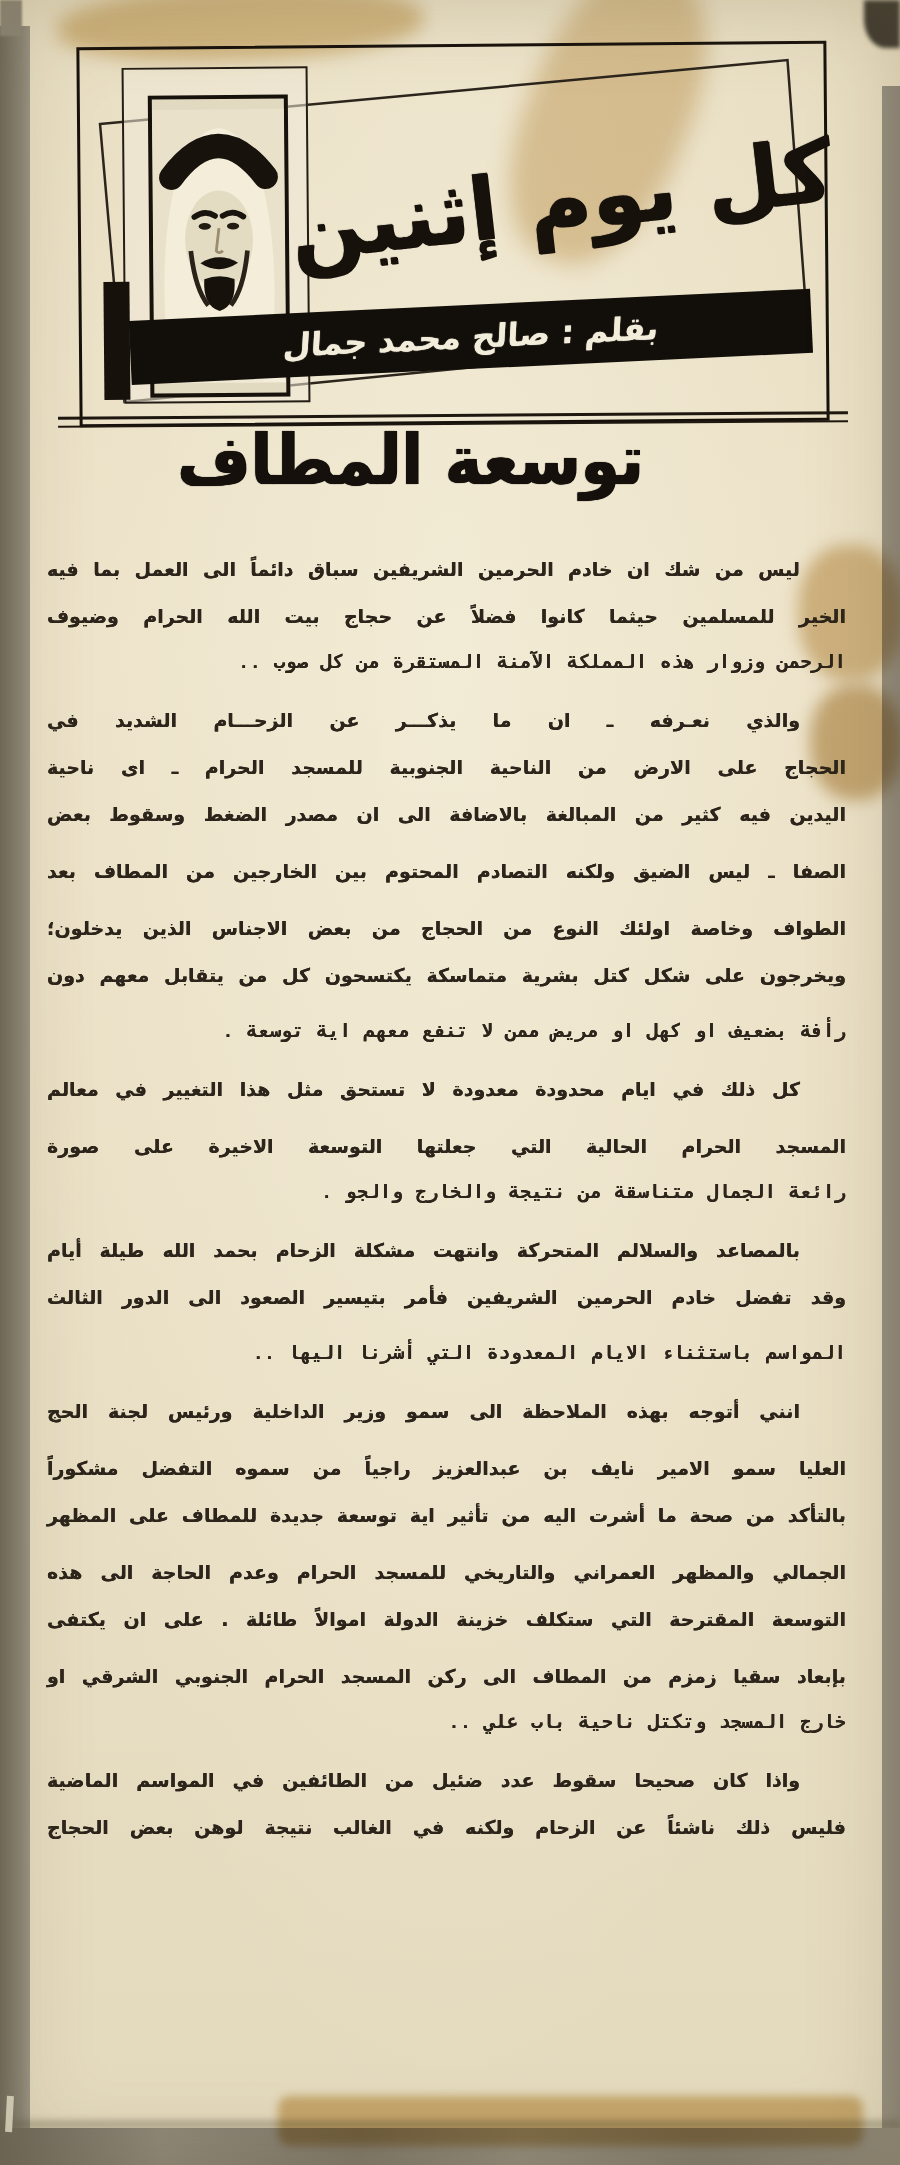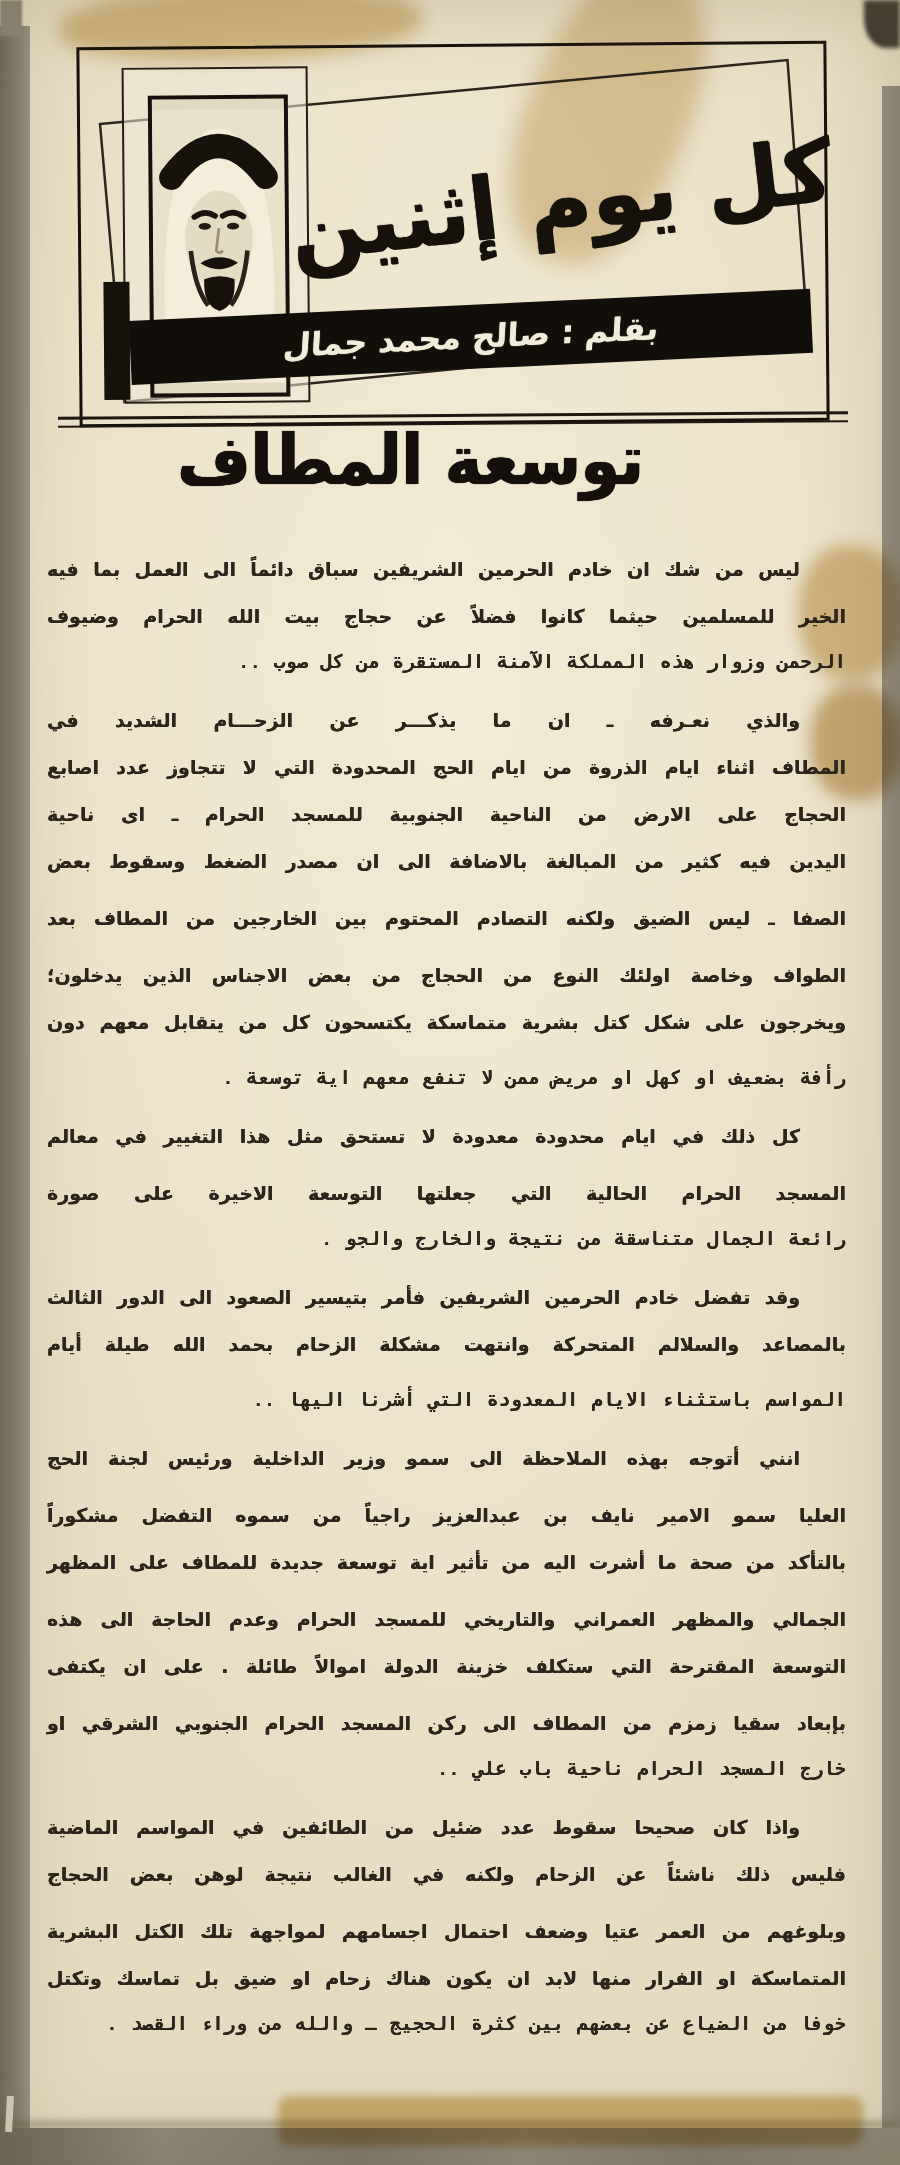--- a/index.html
+++ b/index.html
@@ -115,21 +115,20 @@
   <h1 class="headline">توسعة المطاف</h1>
 
   <div class="article">
       <div class="para indent">
         <div class="pline">ليس من شك ان خادم الحرمين الشريفين سباق دائماً الى العمل بما فيه</div>
         <div class="pline">الخير للمسلمين حيثما كانوا فضلاً عن حجاج بيت الله الحرام وضيوف</div>
         <div class="pline end">الرحمن وزوار هذه المملكة الآمنة المستقرة من كل صوب ..</div>
       </div>
       <div class="para indent">
         <div class="pline">والذي نعـرفه ـ ان ما يذكـــر عن الزحـــام الشديد في</div>
-        <div class="pline">المطاف اثناء ايام الذروة من ايام الحج المحدودة التي لا تتجاوز عدد اصابع</div>
         <div class="pline">الحجاج على الارض من الناحية الجنوبية للمسجد الحرام ـ اى ناحية</div>
         <div class="pline">اليدين فيه كثير من المبالغة بالاضافة الى ان مصدر الضغط وسقوط بعض</div>
       </div>
       <div class="para">
         <div class="pline">الصفا ـ ليس الضيق ولكنه التصادم المحتوم بين الخارجين من المطاف بعد</div>
       </div>
       <div class="para">
         <div class="pline">الطواف وخاصة اولئك النوع من الحجاج من بعض الاجناس الذين يدخلون؛</div>
         <div class="pline">ويخرجون على شكل كتل بشرية متماسكة يكتسحون كل من يتقابل معهم دون</div>
       </div>
@@ -137,45 +136,40 @@
         <div class="pline end">رأفة بضعيف او كهل او مريض ممن لا تنفع معهم اية توسعة .</div>
       </div>
       <div class="para indent">
         <div class="pline">كل ذلك في ايام محدودة معدودة لا تستحق مثل هذا التغيير في معالم</div>
       </div>
       <div class="para">
         <div class="pline">المسجد الحرام الحالية التي جعلتها التوسعة الاخيرة على صورة</div>
         <div class="pline end">رائعة الجمال متناسقة من نتيجة والخارج والجو .</div>
       </div>
       <div class="para indent">
+        <div class="pline">بالمصاعد والسلالم المتحركة وانتهت مشكلة الزحام بحمد الله طيلة أيام</div>
         <div class="pline">وقد تفضل خادم الحرمين الشريفين فأمر بتيسير الصعود الى الدور الثالث</div>
-        <div class="pline">بالمصاعد والسلالم المتحركة وانتهت مشكلة الزحام بحمد الله طيلة أيام</div>
       </div>
       <div class="para">
         <div class="pline end">المواسم باستثناء الايام المعدودة التي أشرنا اليها ..</div>
       </div>
       <div class="para indent">
         <div class="pline">انني أتوجه بهذه الملاحظة الى سمو وزير الداخلية ورئيس لجنة الحج</div>
       </div>
       <div class="para">
         <div class="pline">العليا سمو الامير نايف بن عبدالعزيز راجياً من سموه التفضل مشكوراً</div>
         <div class="pline">بالتأكد من صحة ما أشرت اليه من تأثير اية توسعة جديدة للمطاف على المظهر</div>
       </div>
       <div class="para">
         <div class="pline">الجمالي والمظهر العمراني والتاريخي للمسجد الحرام وعدم الحاجة الى هذه</div>
         <div class="pline">التوسعة المقترحة التي ستكلف خزينة الدولة اموالاً طائلة . على ان يكتفى</div>
       </div>
       <div class="para">
         <div class="pline">بإبعاد سقيا زمزم من المطاف الى ركن المسجد الحرام الجنوبي الشرقي او</div>
-        <div class="pline end">خارج المسجد الحرام ناحية باب علي ..</div>
+        <div class="pline end">خارج المسجد وتكتل ناحية باب علي ..</div>
       </div>
       <div class="para indent">
         <div class="pline">واذا كان صحيحا سقوط عدد ضئيل من الطائفين في المواسم الماضية</div>
         <div class="pline">فليس ذلك ناشئاً عن الزحام ولكنه في الغالب نتيجة لوهن بعض الحجاج</div>
-      </div>
-      <div class="para">
-        <div class="pline">وبلوغهم من العمر عتيا وضعف احتمال اجسامهم لمواجهة تلك الكتل البشرية</div>
-        <div class="pline">المتماسكة او الفرار منها لابد ان يكون هناك زحام او ضيق بل تماسك وتكتل</div>
-        <div class="pline end">خوفا من الضياع عن بعضهم بين كثرة الحجيج ـ والله من وراء القصد .</div>
       </div>
     </div>
 
 </div>
 
 </body></html>

